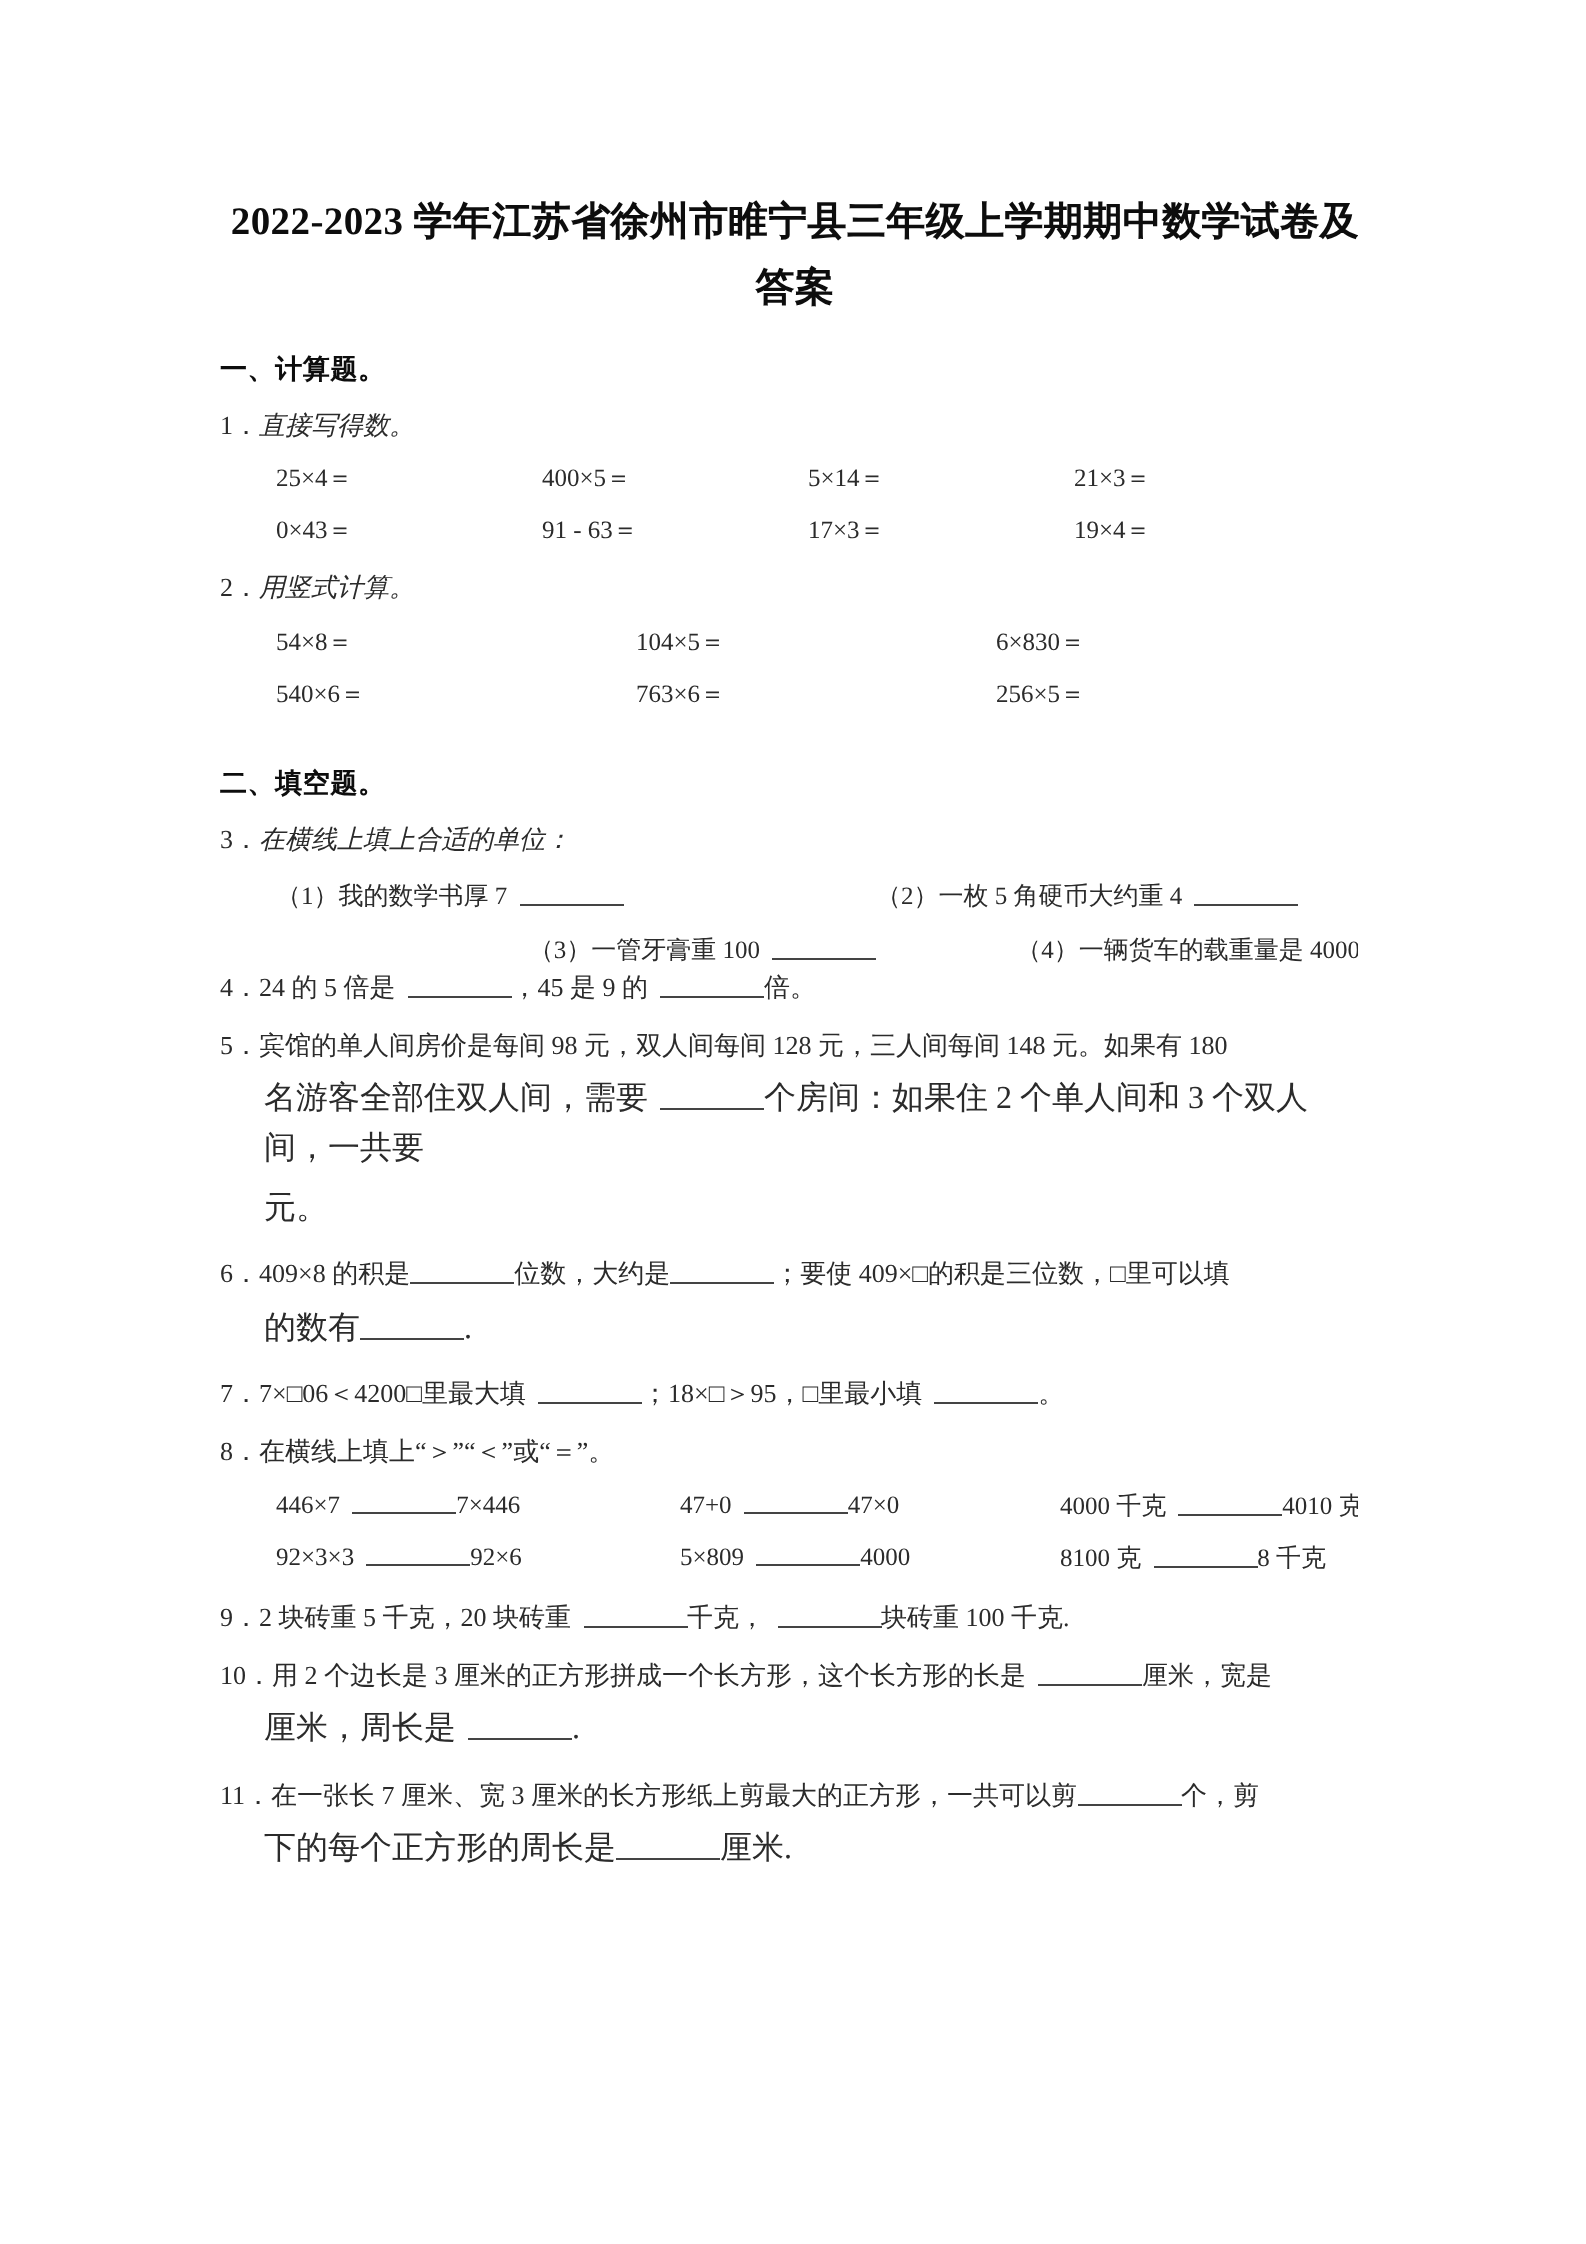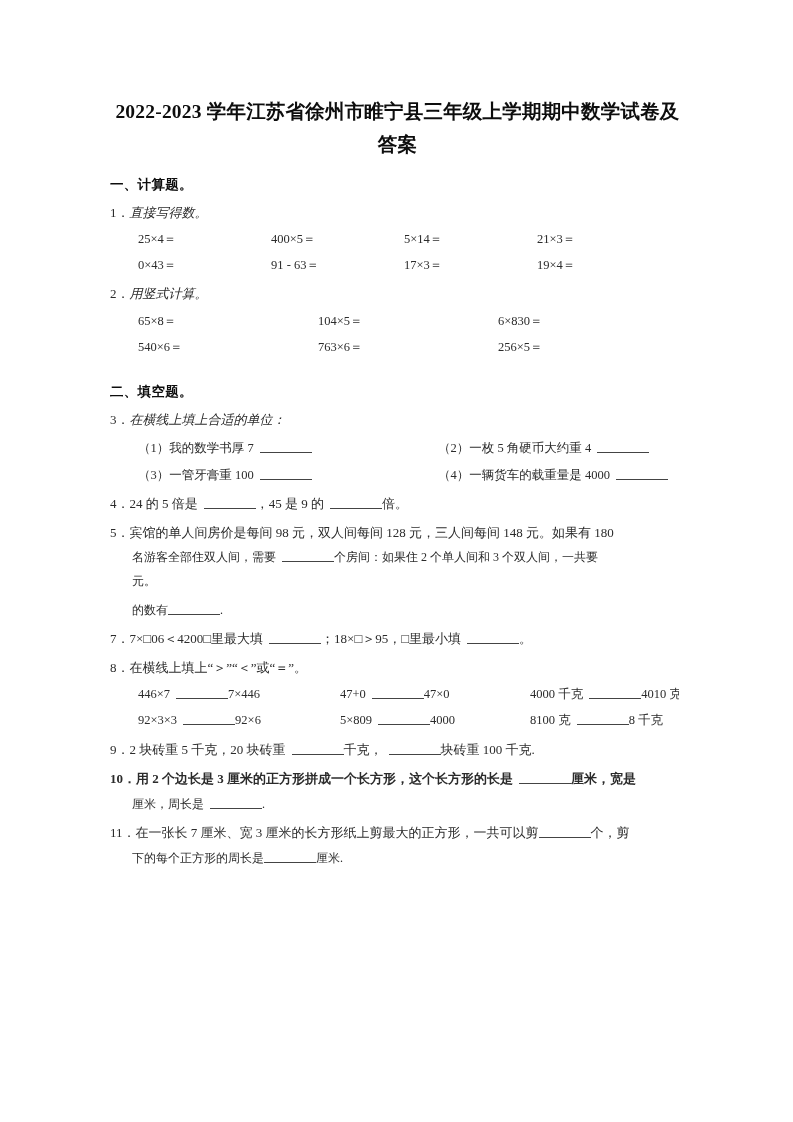--- a/index.html
+++ b/index.html
@@ -65,21 +65,21 @@
     display: inline;
     font-style: italic;
   }
   
   .q-hang {
     padding-left: 22px;
     text-indent: -22px;
   }
   .q-cont {
     padding-left: 22px;
-    font-size: 12px;
+    font-size: 16px;
     line-height: 1.52;
     color: #2b2b2b;
     margin: 6px 0 9px 0;
   }
 
   
   .expr-row {
     display: flex;
     font-size: 12.5px;
     color: #2b2b2b;
@@ -146,56 +146,59 @@
       <span class="cell">0×43＝</span>
       <span class="cell">91 - 63＝</span>
       <span class="cell">17×3＝</span>
       <span class="cell">19×4＝</span>
     </div>
 
     <div class="q">
       <span class="q-num">2．</span><span class="q-body">用竖式计算。</span>
     </div>
     <div class="expr-row r3">
-      <span class="cell">65×8＝</span>
+      <span class="cell">54×8＝</span>
       <span class="cell">104×5＝</span>
       <span class="cell">6×830＝</span>
     </div>
     <div class="expr-row r3" style="margin-bottom:27px;">
       <span class="cell">540×6＝</span>
       <span class="cell">763×6＝</span>
       <span class="cell">256×5＝</span>
     </div>
 
     <div class="section-head">二、填空题。</div>
 
     <div class="q">
       <span class="q-num">3．</span><span class="q-body">在横线上填上合适的单位：</span>
     </div>
     <div class="sub-row">
       <span class="sub-cell"><span>（1）我的数学书厚 7</span><span class="sp"></span><span class="blank w-md"></span></span>
       <span class="sub-cell"><span>（2）一枚 5 角硬币大约重 4</span><span class="sp"></span><span class="blank w-md"></span></span>
     </div>
-    <div class="sub-row" style="margin-bottom:10px;">
+    <div class="sub-row" style="text-align:right;">
       <span class="sub-cell"><span>（3）一管牙膏重 100</span><span class="sp"></span><span class="blank w-md"></span></span>
       <span class="sub-cell"><span>（4）一辆货车的载重量是 4000</span><span class="sp"></span><span class="blank w-md"></span></span>
     </div>
 
     <div class="q q-hang">
       <span class="q-num">4．</span><span>24 的 5 倍是</span><span class="sp"></span><span class="blank w-md"></span><span>，45 是 9 的</span><span class="sp"></span><span class="blank w-md"></span><span>倍。</span>
     </div>
 
     <div class="q q-hang" style="margin-bottom:4px;">
       <span class="q-num">5．</span><span>宾馆的单人间房价是每间 98 元，双人间每间 128 元，三人间每间 148 元。如果有 180</span>
     </div>
     <div class="q-cont" style="margin:6px 0 4px 0;">
       <span>名游客全部住双人间，需要</span><span class="sp"></span><span class="blank w-md"></span><span>个房间：如果住 2 个单人间和 3 个双人间，一共要</span>
     </div>
     <div class="q-cont" style="margin:6px 0 10px 0;">元。</div>
 
+    <div class="q q-hang" style="margin-bottom:4px;">
+      <span class="q-num">6．</span><span>409×8 的积是</span><span class="blank w-md"></span><span>位数，大约是</span><span class="blank w-md"></span><span>；要使 409×□的积是三位数，□里可以填</span>
+    </div>
     <div class="q-cont" style="margin:6px 0 10px 0;">
       <span>的数有</span><span class="blank w-md"></span><span>.</span>
     </div>
 
     <div class="q q-hang">
       <span class="q-num">7．</span><span>7×□06＜4200□里最大填</span><span class="sp"></span><span class="blank w-md"></span><span>；18×□＞95，□里最小填</span><span class="sp"></span><span class="blank w-md"></span><span>。</span>
     </div>
 
     <div class="q q-hang">
       <span class="q-num">8．</span><span>在横线上填上“＞”“＜”或“＝”。</span>
@@ -208,21 +211,21 @@
     <div class="cmp-row" style="margin-bottom:11px;">
       <span class="cmp-cell c1"><span>92×3×3</span><span class="sp"></span><span class="blank w-md"></span><span>92×6</span></span>
       <span class="cmp-cell c2"><span>5×809</span><span class="sp"></span><span class="blank w-md"></span><span>4000</span></span>
       <span class="cmp-cell c3"><span>8100 克</span><span class="sp"></span><span class="blank w-md"></span><span>8 千克</span></span>
     </div>
 
     <div class="q q-hang">
       <span class="q-num">9．</span><span>2 块砖重 5 千克，20 块砖重</span><span class="sp"></span><span class="blank w-md"></span><span>千克，</span><span class="sp"></span><span class="blank w-md"></span><span>块砖重 100 千克.</span>
     </div>
 
-    <div class="q q-hang" style="margin-bottom:4px;font-weight:bold;">
+    <div class="q q-hang" style="margin-bottom:4px;">
       <span class="q-num">10．</span><span>用 2 个边长是 3 厘米的正方形拼成一个长方形，这个长方形的长是</span><span class="sp"></span><span class="blank w-md"></span><span>厘米，宽是</span>
     </div>
     <div class="q-cont" style="margin:6px 0 10px 0;">
       <span>厘米，周长是</span><span class="sp"></span><span class="blank w-md"></span><span>.</span>
     </div>
 
     <div class="q q-hang" style="margin-bottom:0;">
       <span class="q-num">11．</span><span>在一张长 7 厘米、宽 3 厘米的长方形纸上剪最大的正方形，一共可以剪</span><span class="blank w-md"></span><span>个，剪</span>
     </div>
     <div class="q-cont" style="margin:6px 0 0 0;">

